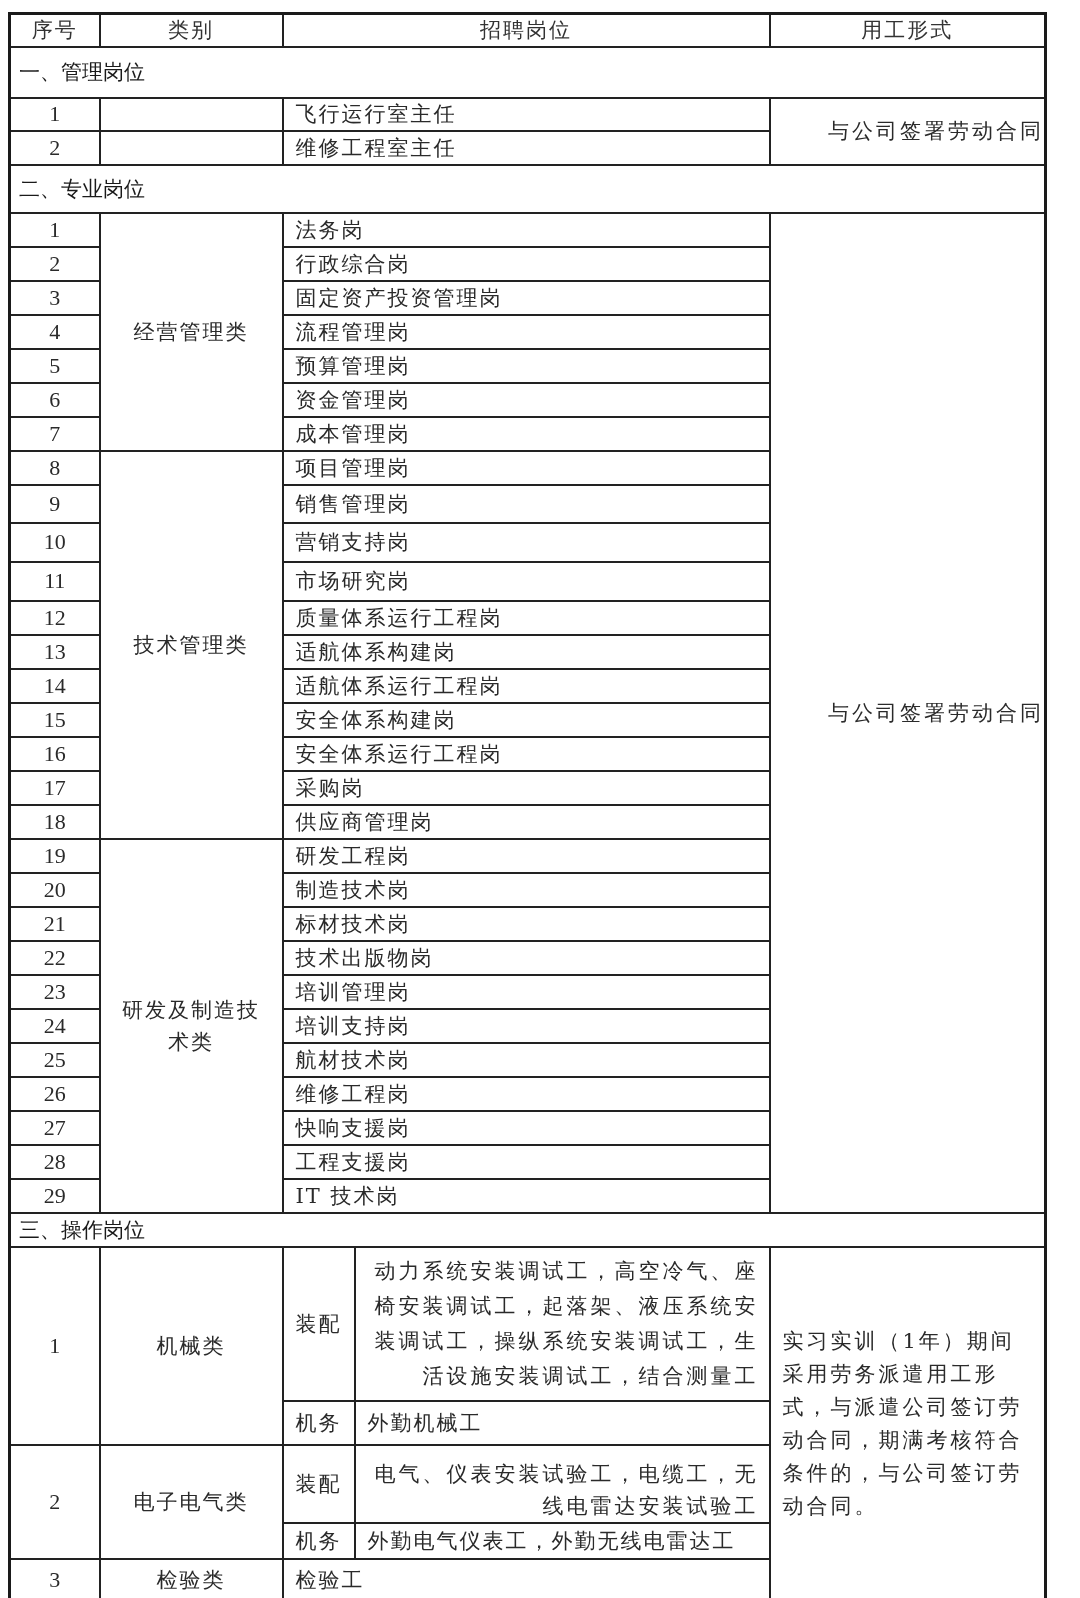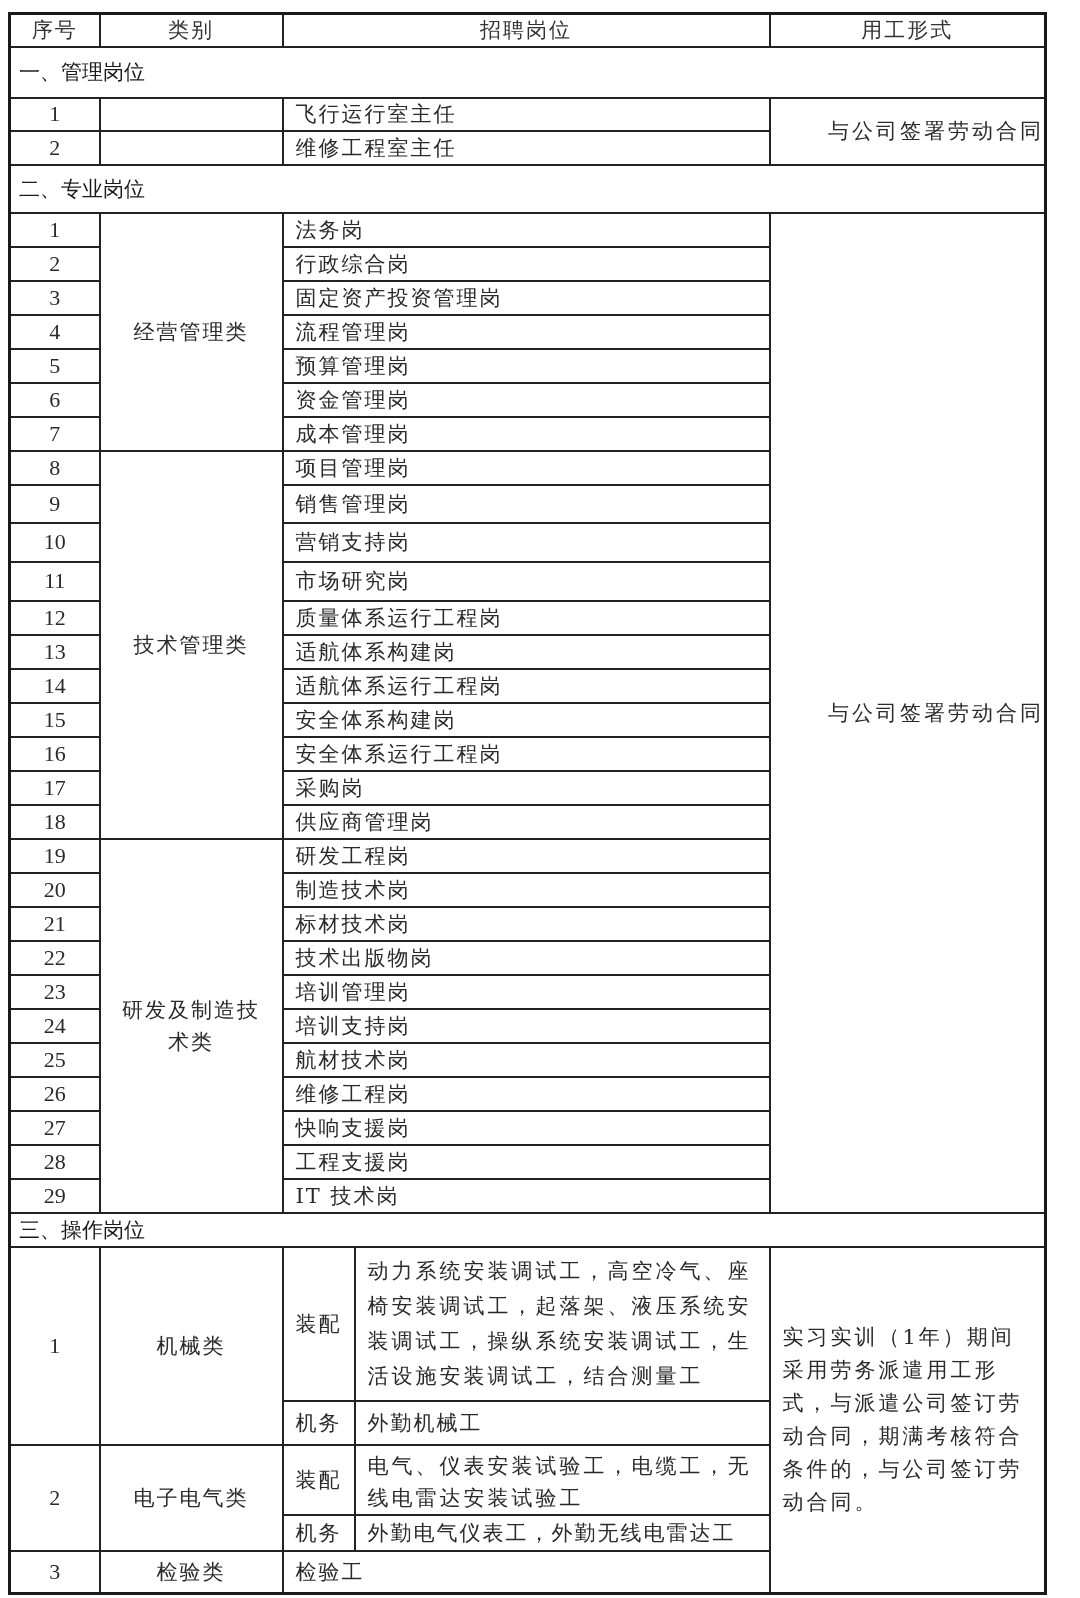--- a/index.html
+++ b/index.html
@@ -8,21 +8,21 @@
   table { position: absolute; left: 8px; top: 12px; border-collapse: collapse;
           table-layout: fixed; width: 1036px; border: 3px solid #1a1a1a; }
   td { border: 2px solid #222; padding: 0; font-size: 21px; letter-spacing: 2px;
        vertical-align: middle; overflow: hidden; }
   td.c { text-align: center; }
   td.l { padding-left: 12px; text-align: left; }
   td.sec { font-family: "DejaVu Sans", "Liberation Sans", sans-serif; font-size: 21px;
            letter-spacing: 0; padding-left: 8px; color: #1a1a1a; }
   td.hd { text-align: center; color: #333; font-size: 21px; }
   td.num { text-align: center; font-family: "Liberation Serif", serif; font-size: 22px; letter-spacing: 0; }
-  td.wrap { padding: 6px 10px 6px 12px; line-height: 35px; letter-spacing: 3px; white-space: normal; }
+  td.wrap { padding: 6px 10px 6px 12px; line-height: 35px; letter-spacing: 3px; white-space: normal; text-align: right; }
   td.note { padding: 0 10px 0 12px; line-height: 33px; letter-spacing: 3px; vertical-align: middle; }
   td.form { text-align: right; padding-left: 12px; letter-spacing: 3px; }
 </style>
 </head>
 <body>
 
 <table>
   <colgroup>
     <col style="width:90px">
     <col style="width:183px">
@@ -194,21 +194,21 @@
   </tr>
   <tr style="height:44px">
     <td class="c">机务</td>
     <td class="l">外勤机械工</td>
   </tr>
 
   <tr style="height:66px">
     <td class="num" rowspan="2">2</td>
     <td class="c" rowspan="2">电子电气类</td>
     <td class="c">装配</td>
-    <td class="wrap" style="padding-top:4px;padding-bottom:0;line-height:32px;">电气、仪表安装试验工，电缆工，无线电雷达安装试验工</td>
+    <td class="wrap" style="padding-top:12px;padding-bottom:0;line-height:32px;">电气、仪表安装试验工，电缆工，无线电雷达安装试验工</td>
   </tr>
   <tr style="height:36px">
     <td class="c">机务</td>
     <td class="l" style="letter-spacing:2px;">外勤电气仪表工，外勤无线电雷达工</td>
   </tr>
 
   <tr style="height:43px">
     <td class="num">3</td>
     <td class="c">检验类</td>
     <td class="l" colspan="2">检验工</td>

